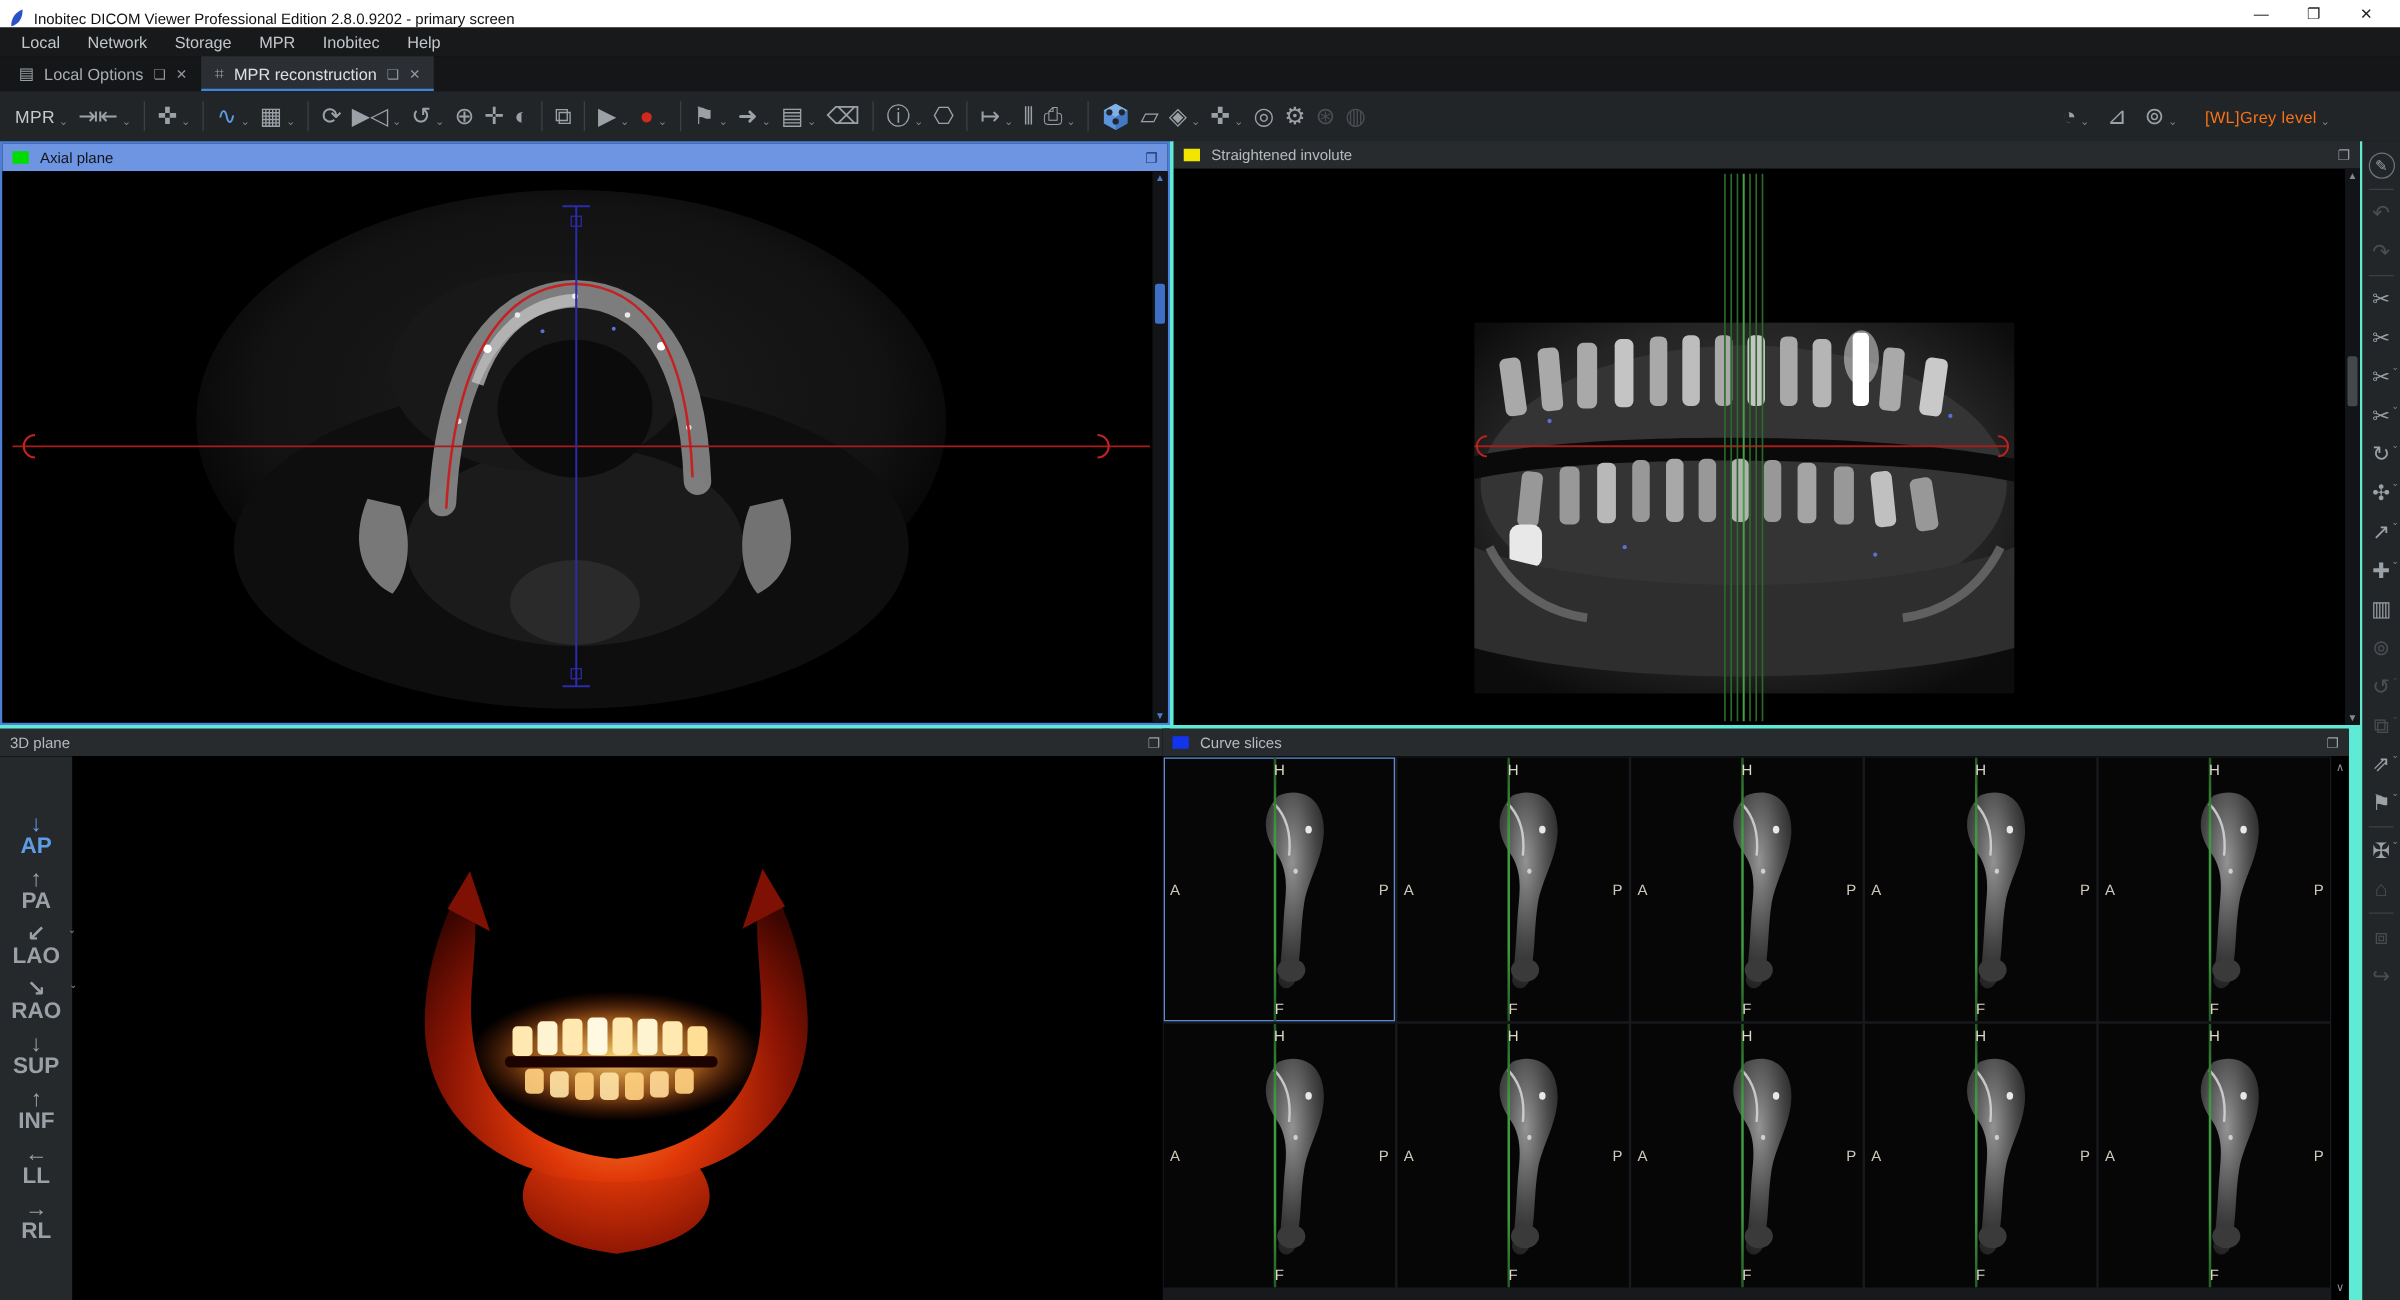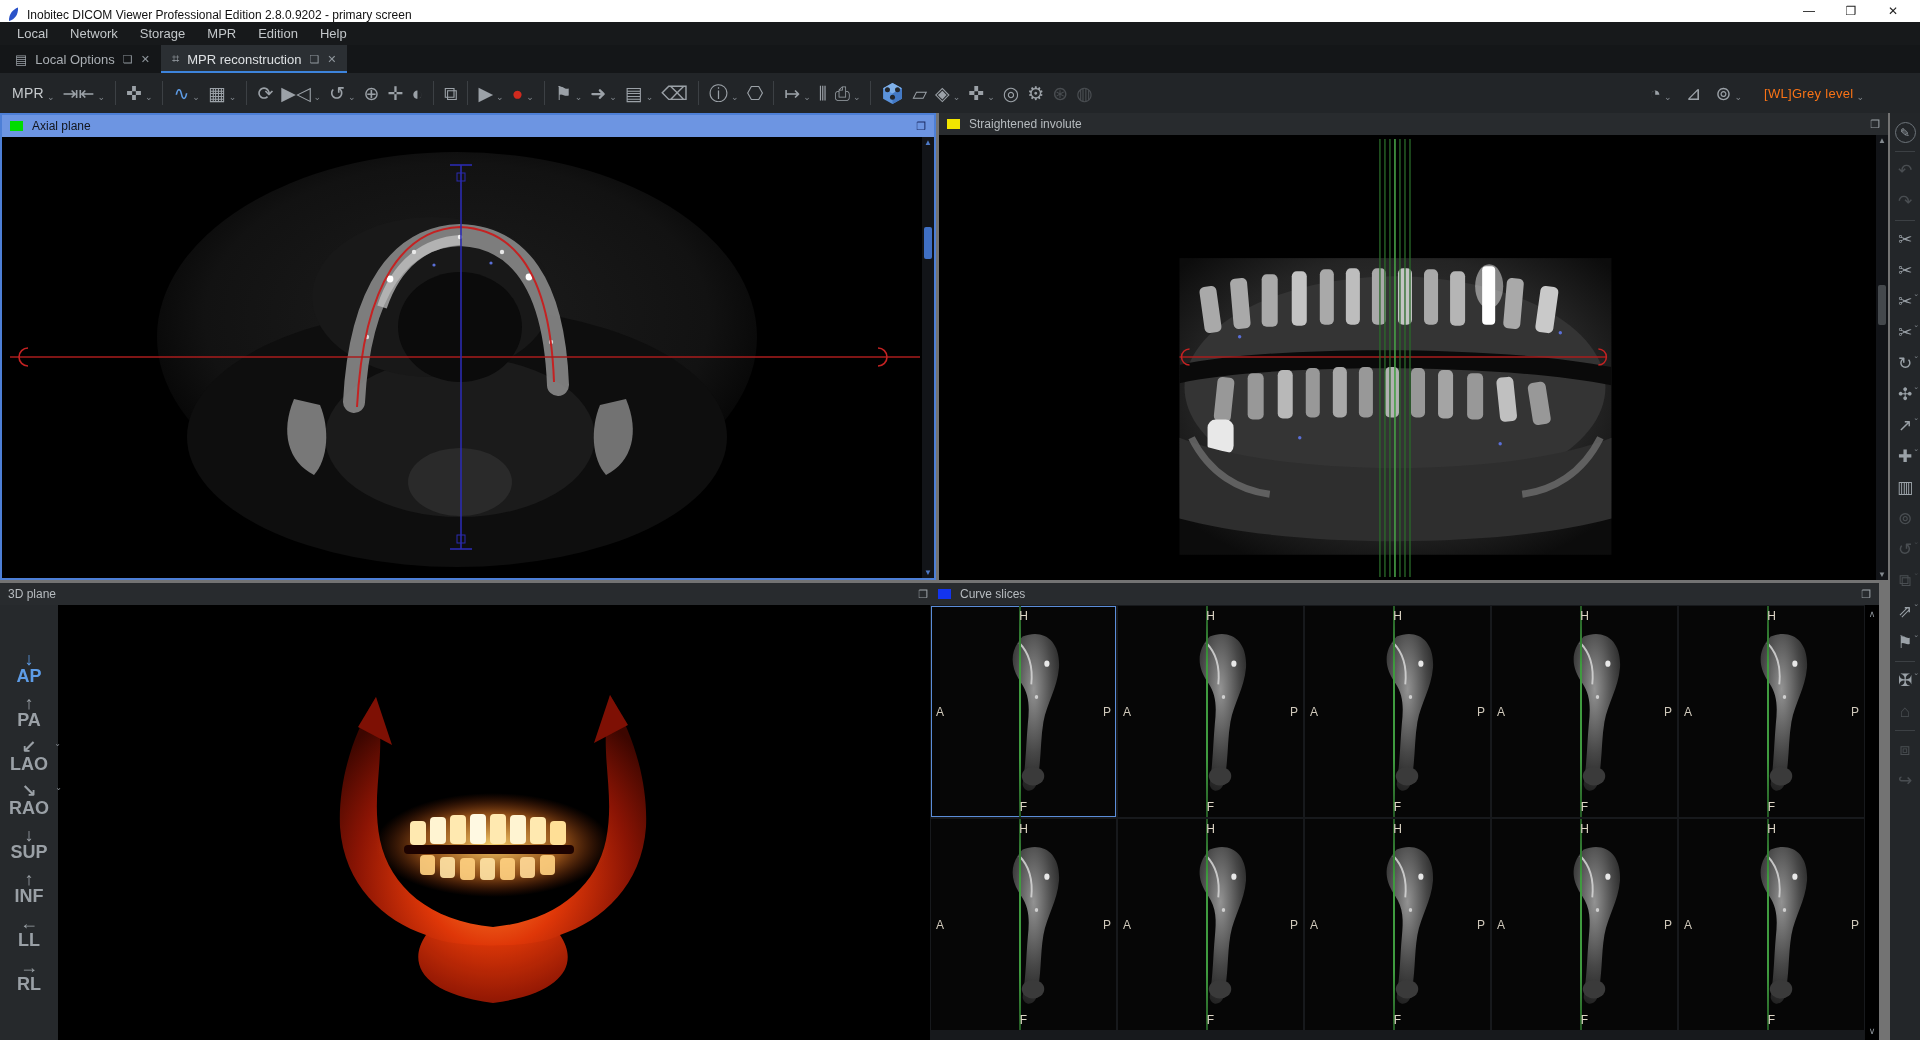--- a/index.html
+++ b/index.html
@@ -31,21 +31,21 @@
   .tb-glyph { font-size:19px; line-height:1; color:#9ba1a7; }
   .tb-text { font-size:14px; color:#c6cacd; letter-spacing:.3px; }
   .tb-btn.active .tb-glyph { color:#5e9ce6; }
   .tb-btn.disabled { opacity:.32; }
   .caret { font-size:9px; color:#82888e; margin-left:2px; transform:translateY(4px); }
   .tb-sep { width:1px; height:24px; background:#3c4044; margin:0 6px; flex:0 0 1px; }
   #toolbar-right { margin-left:auto; margin-right:44px; display:flex; align-items:center; gap:6px; }
   .wl-label { font-size:13px; color:#f97316; margin-left:8px; }
 
   
-  #workspace { position:absolute; top:113px; left:0; width:1890px; height:927px; background:#737373; }
+  #workspace { position:absolute; top:113px; left:0; width:1890px; height:927px; background:#5eead4; }
   .panel { position:absolute; display:flex; flex-direction:column; background:#000; }
   #panel-axial    { left:0;    top:0;    width:936px; height:467px; border:2px solid #4d7fd6; }
   #panel-involute { left:939px; top:0;   width:949px; height:467px; }
   #panel-3d       { left:0;    top:470px; width:936px; height:457px; }
   #panel-curve    { left:930px; top:470px; width:949px; height:457px; }
   .panel-header { flex:0 0 22px; display:flex; align-items:center; gap:9px; padding:0 8px;
     font-size:12px; background:#282b2e; color:#b6bbbf; }
   #panel-axial .panel-header { background:#6d95e2; color:#12151c; }
   .indicator { width:13px; height:10px; flex:0 0 13px; }
   .panel-max { margin-left:auto; font-size:11px; color:#9aa0a5; }
@@ -145,21 +145,21 @@
         <div class="win-btn"><span>❐</span></div>
         <div class="win-btn"><span>✕</span></div>
       </div>
   </div>
 
   <div id="menubar">
       <div class="menu-item">Local</div>
       <div class="menu-item">Network</div>
       <div class="menu-item">Storage</div>
       <div class="menu-item">MPR</div>
-      <div class="menu-item">Edition</div>
+      <div class="menu-item">Inobitec</div>
       <div class="menu-item">Help</div>
     </div>
 
   <div id="tabbar">
     <div class="tab">
       <span class="tab-icon">▤</span>
       <span>Local Options</span>
       <span class="tab-ctl">❏</span>
       <span class="tab-ctl">✕</span>
     </div>

